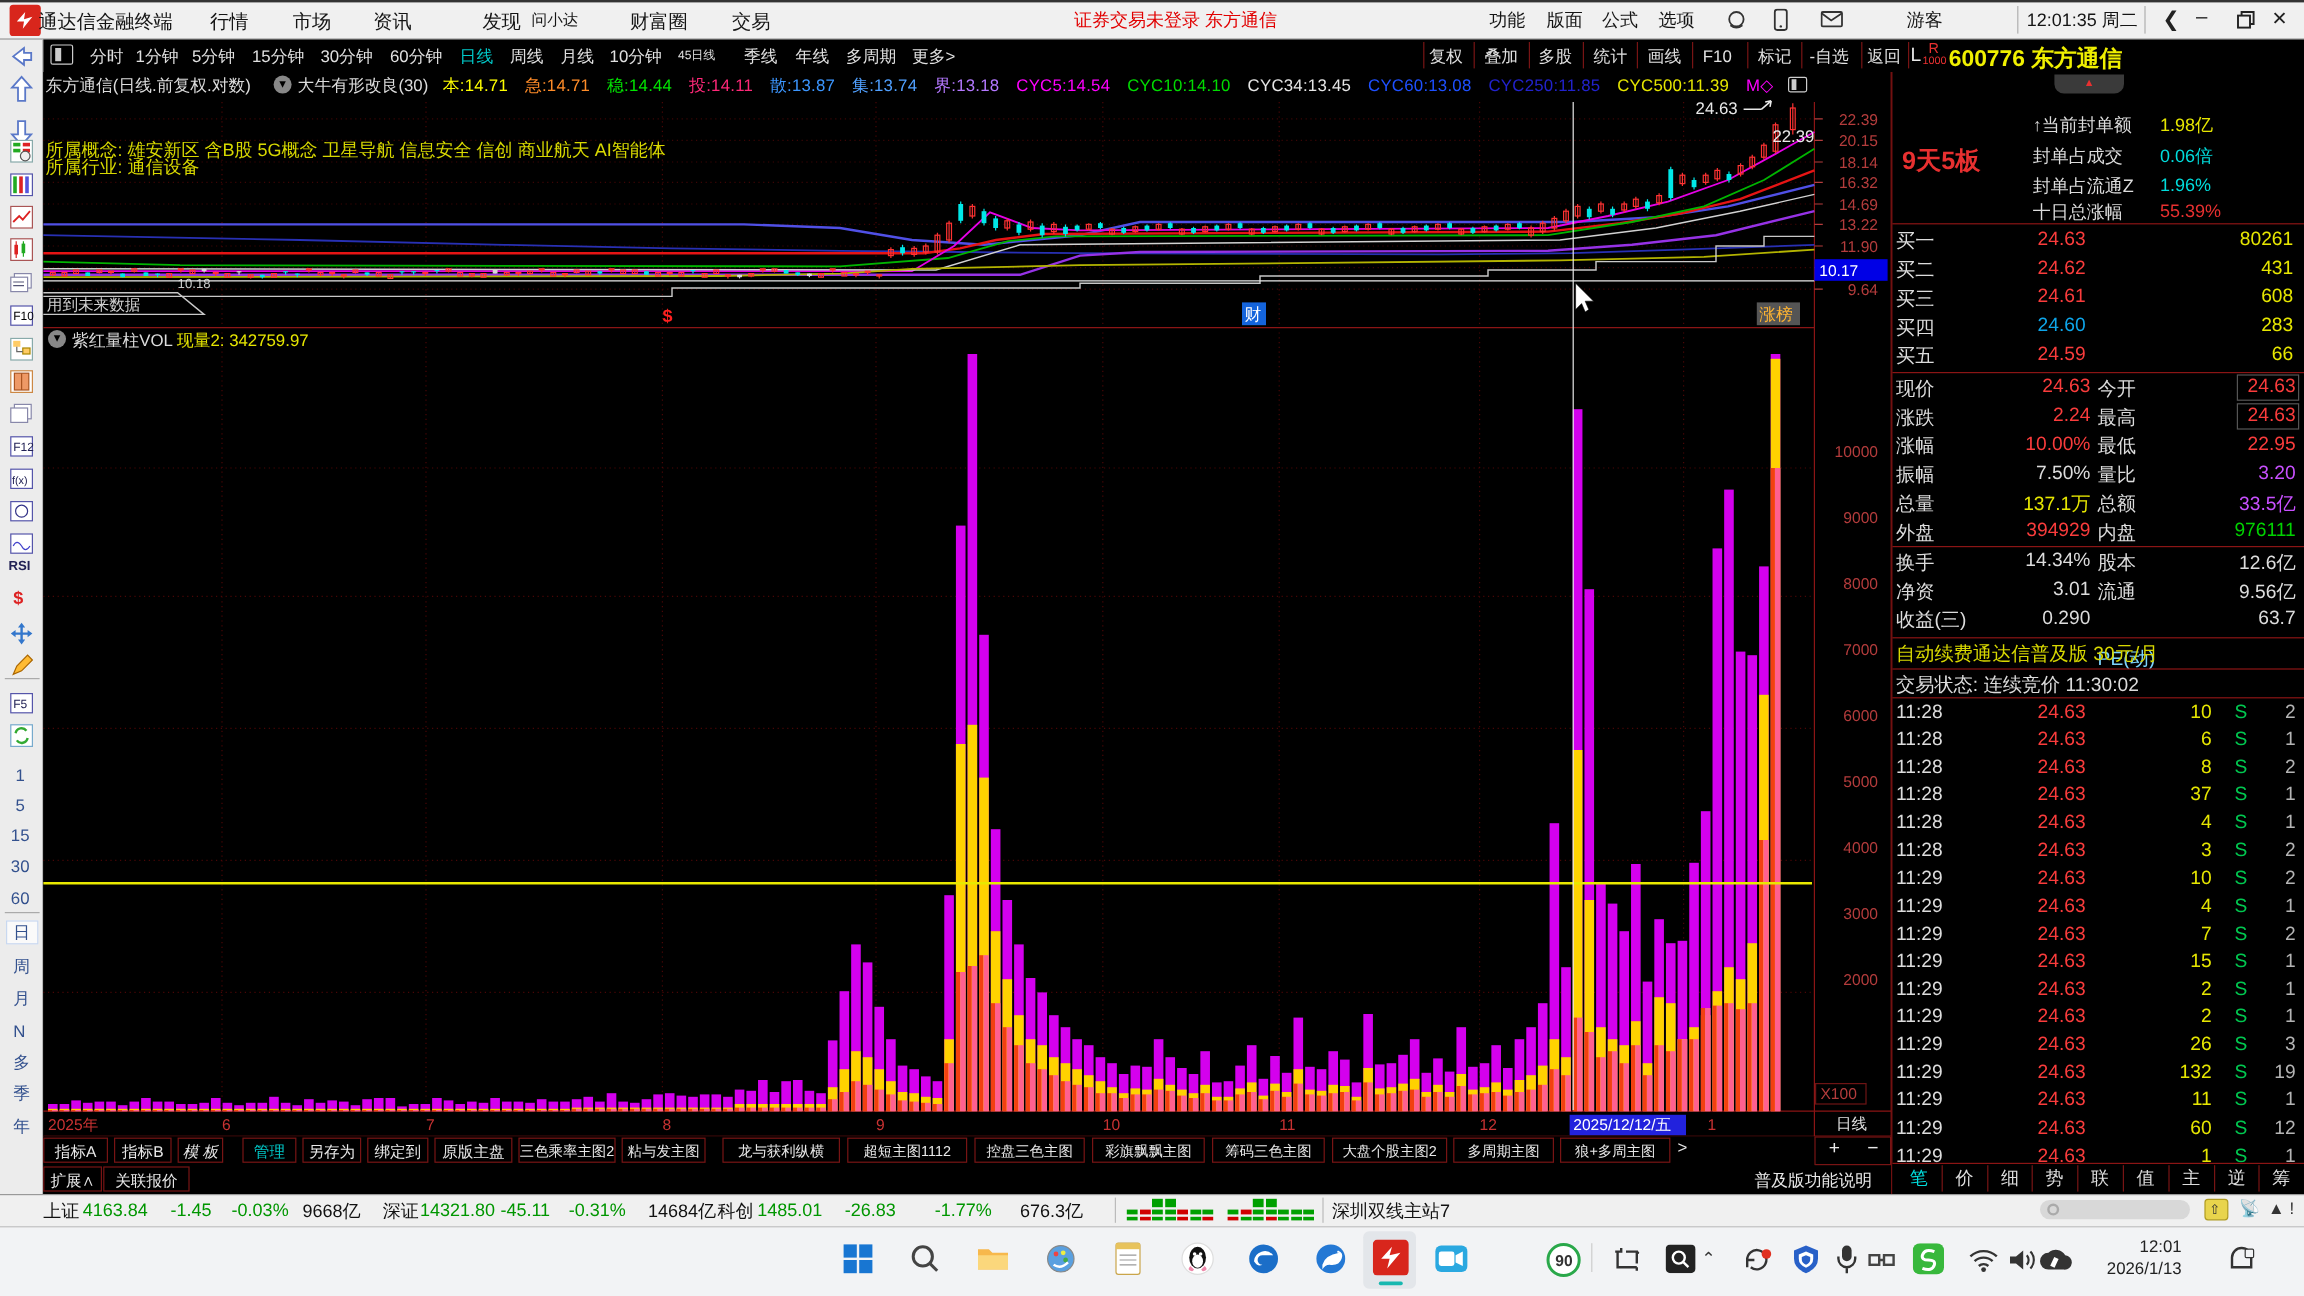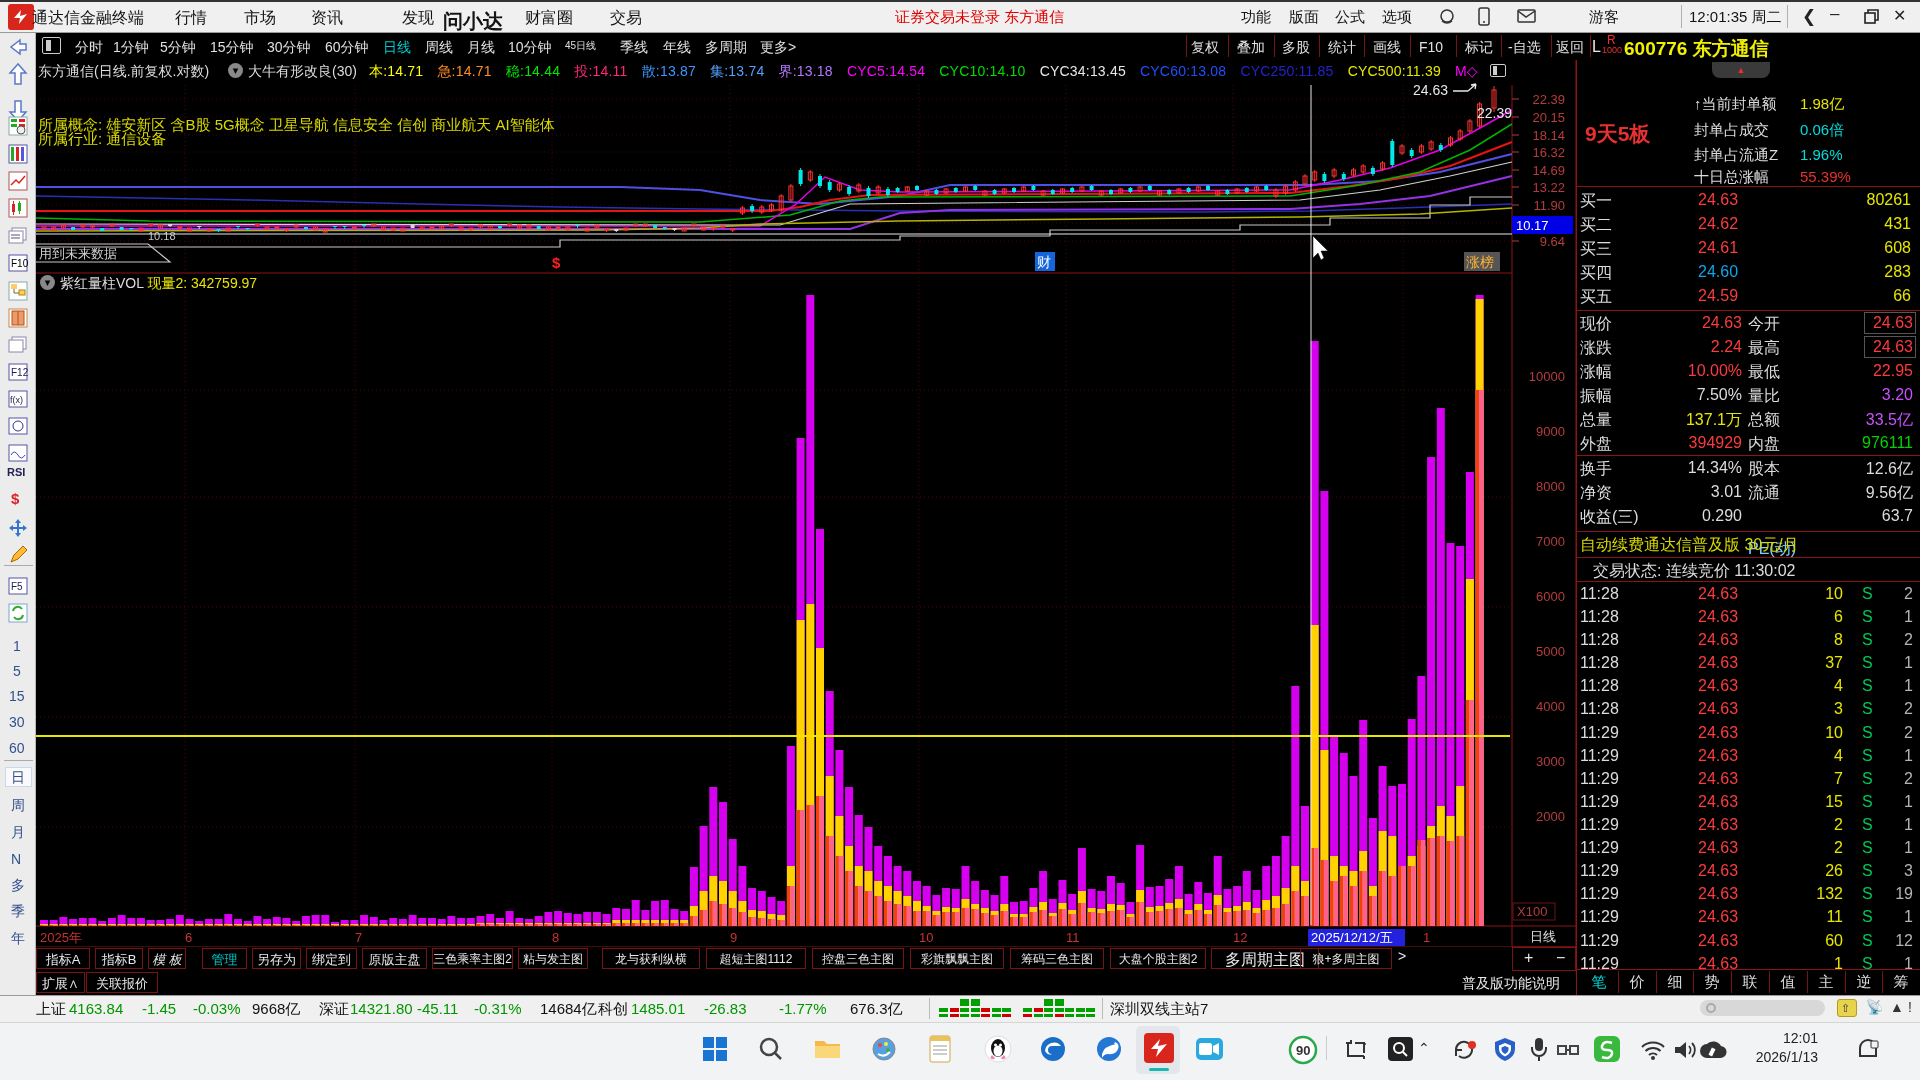--- a/index.html
+++ b/index.html
@@ -4,21 +4,21 @@
 <div class="ab" style="left:0;top:0;width:1920px;height:2px;background:#333;"></div>
 <div class="ab" style="left:8px;top:4px;width:26px;height:26px;background:#d8261c;border-radius:3px;"></div>
 <svg class="ab" style="left:11px;top:7px;" width="20" height="20">
     <path d="M3 11 L10 3 L9 9 L16 7 L8 17 L9 11 Z" fill="#fff"></path>
   </svg>
 <div class="ab" style="left:32px;top:8px;font-size:16px;color:#141414;font-weight:normal;">通达信金融终端</div>
 <div class="ab" style="left:175px;top:8px;font-size:16px;color:#141414;font-weight:normal;">行情</div>
 <div class="ab" style="left:244px;top:8px;font-size:16px;color:#141414;font-weight:normal;">市场</div>
 <div class="ab" style="left:311px;top:8px;font-size:16px;color:#141414;font-weight:normal;">资讯</div>
 <div class="ab" style="left:378px;top:8px;font-size:16px;color:#141414;font-weight:normal;margin-left:24px;">发现</div>
-<div class="ab" style="left:443px;top:8px;font-size:20px;color:#141414;font-weight:bold;">问小达</div>
+<div class="ab" style="left:443px;top:8px;font-size:13px;color:#141414;font-weight:normal;">问小达</div>
 <div class="ab" style="left:525px;top:8px;font-size:16px;color:#141414;font-weight:normal;">财富圈</div>
 <div class="ab" style="left:610px;top:8px;font-size:16px;color:#141414;font-weight:normal;">交易</div>
 <div class="ab" style="left:895px;top:8px;font-size:15px;color:#e10000;font-weight:normal;">证券交易未登录  东方通信</div>
 <div class="ab" style="left:1241px;top:8px;font-size:15px;color:#141414;font-weight:normal;">功能</div>
 <div class="ab" style="left:1289px;top:8px;font-size:15px;color:#141414;font-weight:normal;">版面</div>
 <div class="ab" style="left:1335px;top:8px;font-size:15px;color:#141414;font-weight:normal;">公式</div>
 <div class="ab" style="left:1382px;top:8px;font-size:15px;color:#141414;font-weight:normal;">选项</div>
 <svg class="ab" style="left:1438px;top:8px" width="18" height="18">
     <circle cx="9" cy="8" r="6" fill="none" stroke="#333" stroke-width="1.5"></circle>
     <path d="M4 13 q5 4 10 0" fill="none" stroke="#333" stroke-width="1.5"></path>
@@ -1215,21 +1215,21 @@
 <div class="ab" style="left:306px;top:948px;width:51px;height:21px;border:1px solid #781414;color:#e8e8e8;font-size:13px;text-align:center;line-height:21px;overflow:hidden;">绑定到</div>
 <div class="ab" style="left:362px;top:948px;width:65px;height:21px;border:1px solid #781414;color:#e8e8e8;font-size:13px;text-align:center;line-height:21px;overflow:hidden;">原版主盘</div>
 <div class="ab" style="left:432px;top:948px;width:81px;height:21px;border:1px solid #781414;color:#e8e8e8;font-size:12px;text-align:center;line-height:21px;overflow:hidden;">三色乘率主图2</div>
 <div class="ab" style="left:518px;top:948px;width:70px;height:21px;border:1px solid #781414;color:#e8e8e8;font-size:12px;text-align:center;line-height:21px;overflow:hidden;">粘与发主图</div>
 <div class="ab" style="left:602px;top:948px;width:98px;height:21px;border:1px solid #781414;color:#e8e8e8;font-size:12px;text-align:center;line-height:21px;overflow:hidden;">龙与获利纵横</div>
 <div class="ab" style="left:706px;top:948px;width:100px;height:21px;border:1px solid #781414;color:#e8e8e8;font-size:12px;text-align:center;line-height:21px;overflow:hidden;">超短主图1112</div>
 <div class="ab" style="left:812px;top:948px;width:92px;height:21px;border:1px solid #781414;color:#e8e8e8;font-size:12px;text-align:center;line-height:21px;overflow:hidden;">控盘三色主图</div>
 <div class="ab" style="left:910px;top:948px;width:94px;height:21px;border:1px solid #781414;color:#e8e8e8;font-size:12px;text-align:center;line-height:21px;overflow:hidden;">彩旗飘飘主图</div>
 <div class="ab" style="left:1010px;top:948px;width:94px;height:21px;border:1px solid #781414;color:#e8e8e8;font-size:12px;text-align:center;line-height:21px;overflow:hidden;">筹码三色主图</div>
 <div class="ab" style="left:1110px;top:948px;width:96px;height:21px;border:1px solid #781414;color:#e8e8e8;font-size:12px;text-align:center;line-height:21px;overflow:hidden;">大盘个股主图2</div>
-<div class="ab" style="left:1211px;top:948px;width:108px;height:21px;border:1px solid #781414;color:#e8e8e8;font-size:16px;text-align:center;line-height:21px;overflow:hidden;">多周期主图</div>
+<div class="ab" style="left:1211px;top:948px;width:84px;height:21px;border:1px solid #781414;color:#e8e8e8;font-size:12px;text-align:center;line-height:21px;overflow:hidden;">多周期主图</div>
 <div class="ab" style="left:1300px;top:948px;width:92px;height:21px;border:1px solid #781414;color:#e8e8e8;font-size:12px;text-align:center;line-height:21px;overflow:hidden;">狼+多周主图</div>
 <div class="ab" style="left:1398px;top:948px;font-size:14px;color:#e8e8e8;">&gt;</div>
 <div class="ab" style="left:1512px;top:947px;width:64px;height:24px;background:#000;border:1px solid #781414;"></div>
 <div class="ab" style="left:1524px;top:949px;font-size:16px;color:#e8e8e8;">+</div>
 <div class="ab" style="left:1556px;top:949px;font-size:16px;color:#e8e8e8;">−</div>
 <div class="ab" style="left:36px;top:971px;width:1476px;height:24px;background:#000;"></div>
 <div class="ab" style="left:36px;top:972px;width:49px;height:21px;border:1px solid #781414;color:#e8e8e8;font-size:13px;text-align:center;line-height:21px;">扩展∧</div>
 <div class="ab" style="left:86px;top:972px;width:72px;height:21px;border:1px solid #781414;color:#e8e8e8;font-size:13px;text-align:center;line-height:21px;">关联报价</div>
 <div class="ab" style="left:1462px;top:975px;font-size:14px;color:#e8e8e8;">普及版功能说明</div>
 <div class="ab" style="left:1577px;top:60px;width:343px;height:935px;background:#000;"></div>
@@ -1296,21 +1296,21 @@
 <div class="ab" style="left:1742px;top:483px;font-size:16px;color:#dcdcdc;transform:translateX(-100%);">3.01</div>
 <div class="ab" style="left:1748px;top:483px;font-size:16px;color:#dcdcdc;">流通</div>
 <div class="ab" style="left:1913px;top:483px;font-size:16px;color:#dcdcdc;transform:translateX(-100%);">9.56亿</div>
 <div class="ab" style="left:1580px;top:507px;font-size:16px;color:#dcdcdc;">收益(三)</div>
 <div class="ab" style="left:1742px;top:507px;font-size:16px;color:#dcdcdc;transform:translateX(-100%);">0.290</div>
 <div class="ab" style="left:1748px;top:507px;font-size:16px;color:#7dd3fc;margin-top:32px;">PE(动)</div>
 <div class="ab" style="left:1913px;top:507px;font-size:16px;color:#dcdcdc;transform:translateX(-100%);">63.7</div>
 <div class="ab" style="left:1577px;top:531px;width:343px;height:1px;background:#8b1515;"></div>
 <div class="ab" style="left:1580px;top:535px;font-size:16px;color:#d8d800;">自动续费通达信普及版  30元/月</div>
 <div class="ab" style="left:1577px;top:557px;width:343px;height:1px;background:#8b1515;"></div>
-<div class="ab" style="left:1580px;top:561px;font-size:16px;color:#dcdcdc;margin-left:13px;">交易状态: 连续竞价 11:30:02</div>
+<div class="ab" style="left:1580px;top:561px;font-size:16px;color:#dcdcdc;">交易状态: 连续竞价 11:30:02</div>
 <div class="ab" style="left:1577px;top:581px;width:343px;height:1px;background:#8b1515;"></div>
 <div class="ab" style="left:1580px;top:585px;font-size:16px;color:#dcdcdc;">11:28</div>
 <div class="ab" style="left:1698px;top:585px;font-size:16px;color:#fa3c3c;">24.63</div>
 <div class="ab" style="left:1843px;top:585px;font-size:16px;color:#e6e600;transform:translateX(-100%);">10</div>
 <div class="ab" style="left:1862px;top:585px;font-size:16px;color:#00c850;">S</div>
 <div class="ab" style="left:1913px;top:585px;font-size:16px;color:#b4b4b4;transform:translateX(-100%);">2</div>
 <div class="ab" style="left:1580px;top:608px;font-size:16px;color:#dcdcdc;">11:28</div>
 <div class="ab" style="left:1698px;top:608px;font-size:16px;color:#fa3c3c;">24.63</div>
 <div class="ab" style="left:1843px;top:608px;font-size:16px;color:#e6e600;transform:translateX(-100%);">6</div>
 <div class="ab" style="left:1862px;top:608px;font-size:16px;color:#00c850;">S</div>

